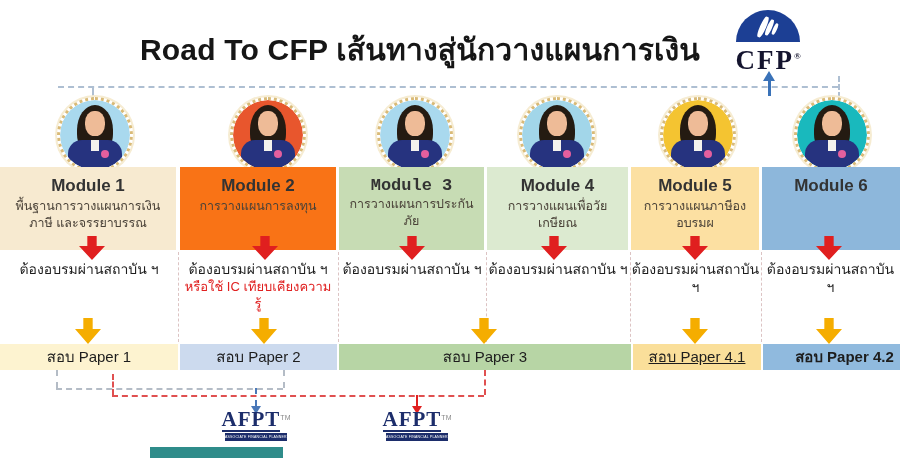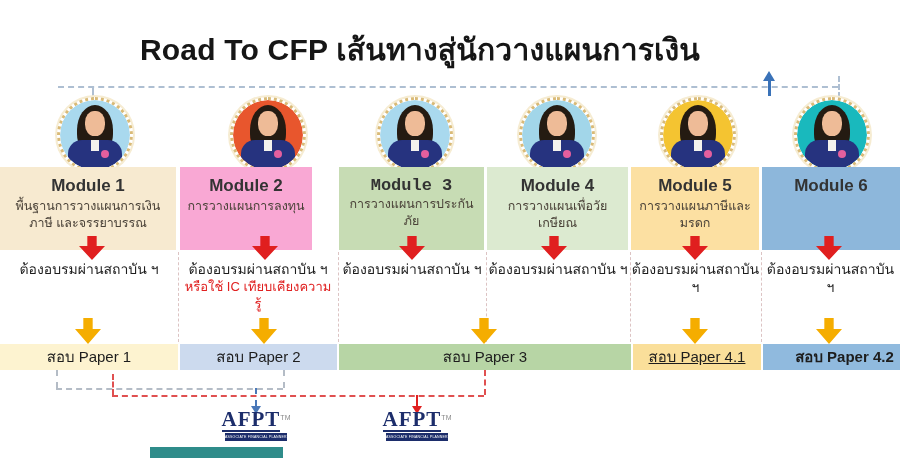--- a/index.html
+++ b/index.html
@@ -88,20 +88,28 @@
 <body>
 
 <div class="canvas">
 
   <div class="abs title">
     <span>Road To CFP</span>
     <span> </span>
     <span>เส้นทางสู่นักวางแผนการเงิน</span>
   </div>
 
+  <div class="abs cfp-logo">
+    <div class="cfp-dome">
+      <div class="flame f1"></div>
+      <div class="flame f2"></div>
+      <div class="flame f3"></div>
+    </div>
+    <div class="cfp-word"><span>CFP</span><span class="cfp-reg">®</span></div>
+  </div>
 
   <div class="abs dash-h top-line"></div>
   <div class="abs dash-v stub-left"></div>
   <div class="abs dash-v stub-right"></div>
   <div class="abs cfp-up-arrow-shaft"></div>
   <div class="abs cfp-up-arrow-head"></div>
 
   <div class="abs avatar" style="left:57px;">
       <div class="avatar-inner" style="background-color: rgb(169, 217, 238);">
         <div class="p-hair"></div>
@@ -154,35 +162,35 @@
         <div class="p-body"></div>
         <div class="p-collar"></div>
         <div class="p-badge"></div>
       </div>
     </div>
 
   <div class="abs module-box" style="left: 0px; width: 176px; background-color: rgb(247, 234, 208);">
       <div class="module-name">Module 1</div>
       <div class="module-sub">พื้นฐานการวางแผนการเงิน ภาษี และจรรยาบรรณ</div>
     </div>
-  <div class="abs module-box" style="left: 180px; width: 132px; background-color: #f9a8d4;">
+  <div class="abs module-box" style="left: 180px; width: 156px; background-color: #f97316;">
       <div class="module-name">Module 2</div>
       <div class="module-sub">การวางแผนการลงทุน</div>
     </div>
   <div class="abs module-box" style="left: 339px; width: 145px; background-color: rgb(199, 220, 180); font-family: Liberation Mono, monospace;">
       <div class="module-name">Module 3</div>
       <div class="module-sub">การวางแผนการประกันภัย</div>
     </div>
   <div class="abs module-box" style="left: 487px; width: 141px; background-color: rgb(220, 234, 208);">
       <div class="module-name">Module 4</div>
       <div class="module-sub">การวางแผนเพื่อวัยเกษียณ</div>
     </div>
   <div class="abs module-box" style="left: 631px; width: 128px; background-color: rgb(252, 224, 162);">
       <div class="module-name">Module 5</div>
-      <div class="module-sub">การวางแผนภาษีและมรดก</div>
+      <div class="module-sub">การวางแผนภาษีองอบรมผ</div>
     </div>
   <div class="abs module-box" style="left: 762px; width: 138px; background-color: rgb(141, 183, 219);">
       <div class="module-name">Module 6</div>
     </div>
 
   <div class="abs block-arrow red-arrow" style="left: 79px; background-color: rgb(224, 31, 31);"></div>
   <div class="abs block-arrow red-arrow" style="left: 252px; background-color: rgb(224, 31, 31);"></div>
   <div class="abs block-arrow red-arrow" style="left: 399px; background-color: rgb(224, 31, 31);"></div>
   <div class="abs block-arrow red-arrow" style="left: 541px; background-color: rgb(224, 31, 31);"></div>
   <div class="abs block-arrow red-arrow" style="left: 682px; background-color: rgb(224, 31, 31);"></div>

